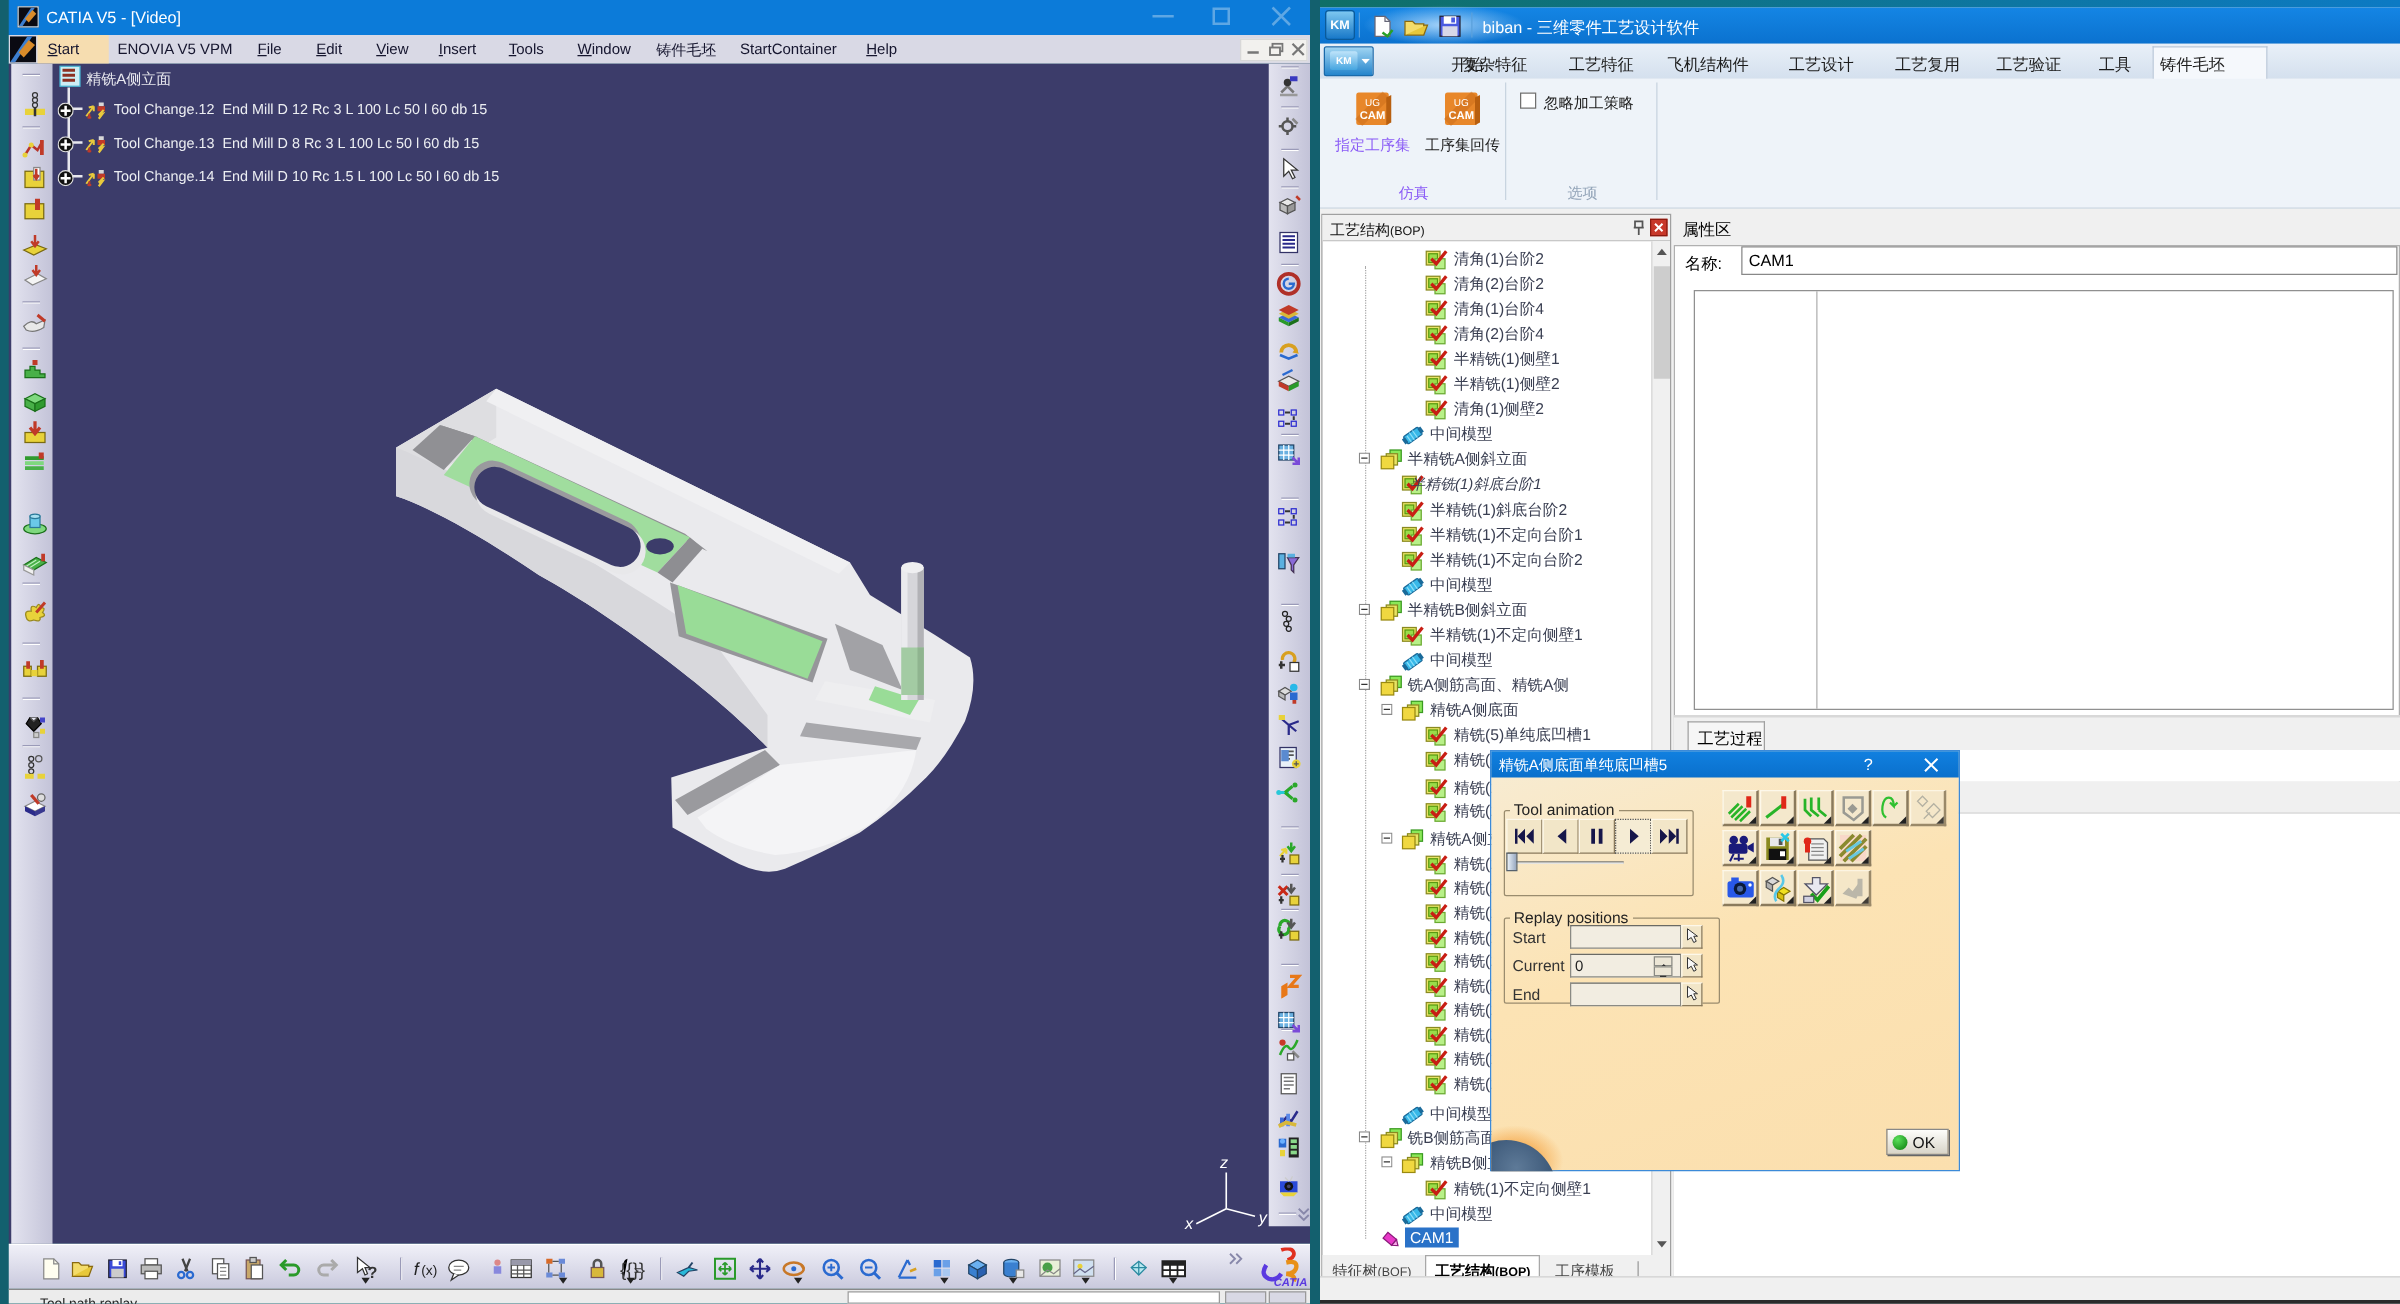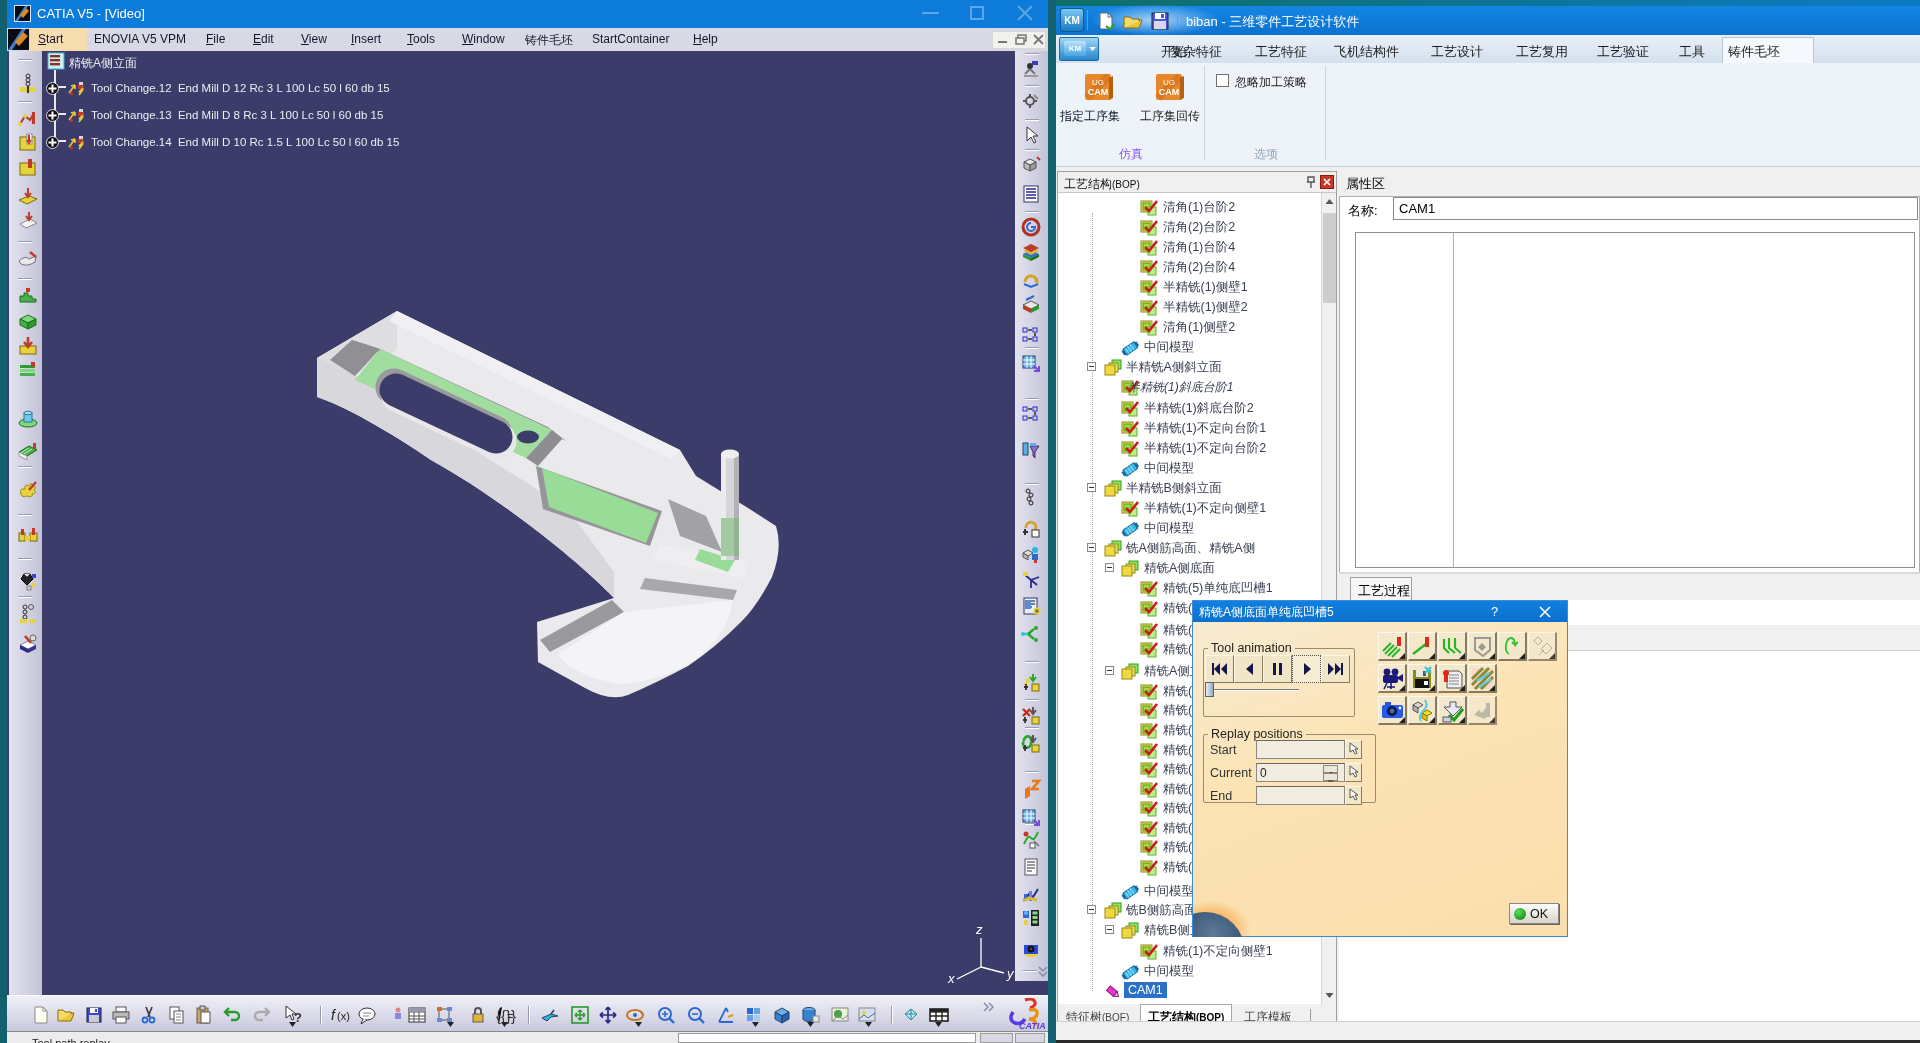--- a/index.html
+++ b/index.html
@@ -755,21 +755,21 @@
     <span class="rtab" style="left:672px;">铸件毛坯</span>
   </div>
   <div id="r-ribbon">
     <svg class="abs" style="left:26px;top:8px" width="32" height="34">
         <rect x="3" y="3" width="26" height="26" rx="2" fill="#e8872a"></rect>
         <path d="M5,27 l22,-22" stroke="#c86a18" stroke-width="8" opacity="0.45"></path>
         <text x="16" y="14" font-size="8" fill="#fff" text-anchor="middle">UG</text>
         <text x="16" y="24" font-size="9" font-weight="bold" fill="#fff" text-anchor="middle">CAM</text>
         <path d="M27,7 l4,-2 v22 l-4,2 Z" fill="#b85f10"></path>
       </svg>
-    <div class="abs" style="left:4px;top:45px;width:76px;height:16px;color:#0f172a;">指定工序集</div>
+    <div class="abs" style="left:4px;top:45px;width:76px;height:16px;text-align:center;color:#8b5cf6;">指定工序集</div>
     <svg class="abs" style="left:97px;top:8px" width="32" height="34">
         <rect x="3" y="3" width="26" height="26" rx="2" fill="#e8872a"></rect>
         <path d="M5,27 l22,-22" stroke="#c86a18" stroke-width="8" opacity="0.45"></path>
         <text x="16" y="14" font-size="8" fill="#fff" text-anchor="middle">UG</text>
         <text x="16" y="24" font-size="9" font-weight="bold" fill="#fff" text-anchor="middle">CAM</text>
         <path d="M27,7 l4,-2 v22 l-4,2 Z" fill="#b85f10"></path>
       </svg>
     <div class="abs" style="left:76px;top:45px;width:76px;height:16px;text-align:center;color:#222;">工序集回传</div>
     <div class="abs" style="left:148px;top:3px;width:1px;height:94px;background:#c8d4e0;"></div>
     <div class="abs" style="left:160px;top:11px;width:13px;height:13px;background:#fff;border:1px solid #707070;"></div>

